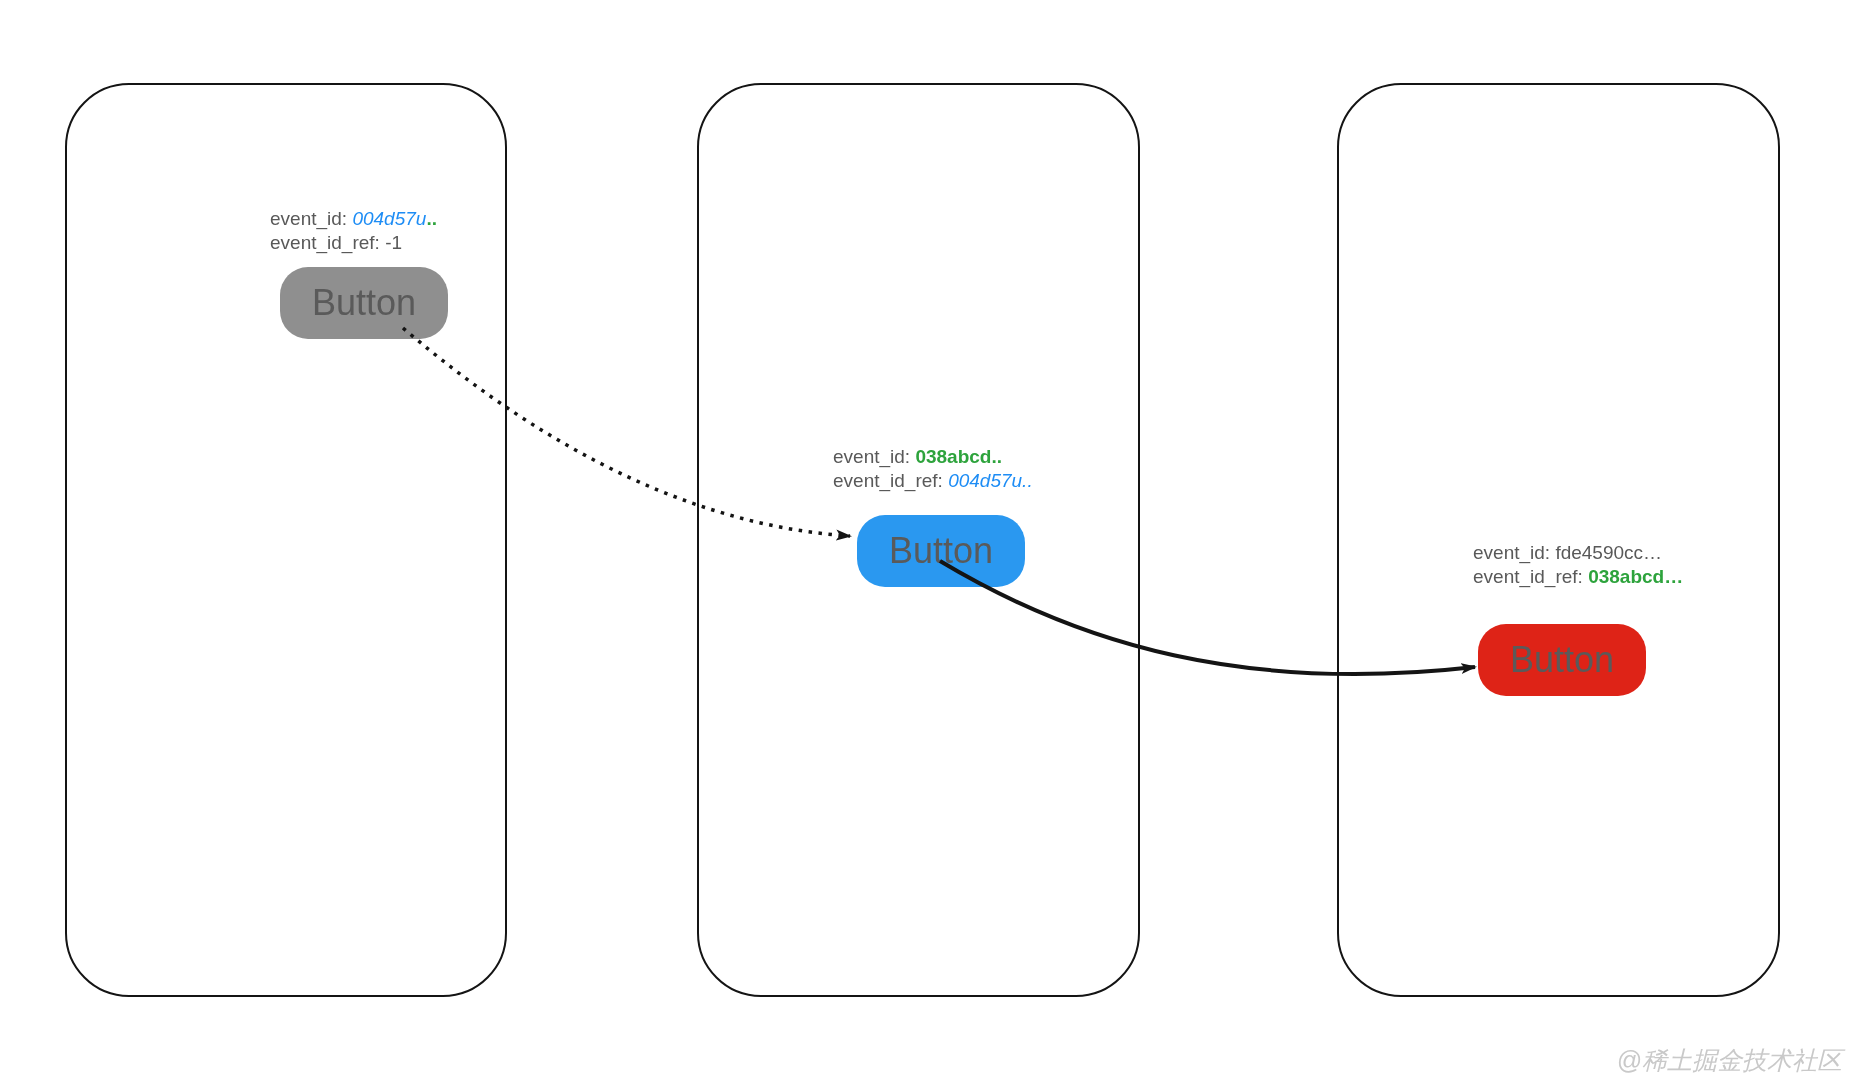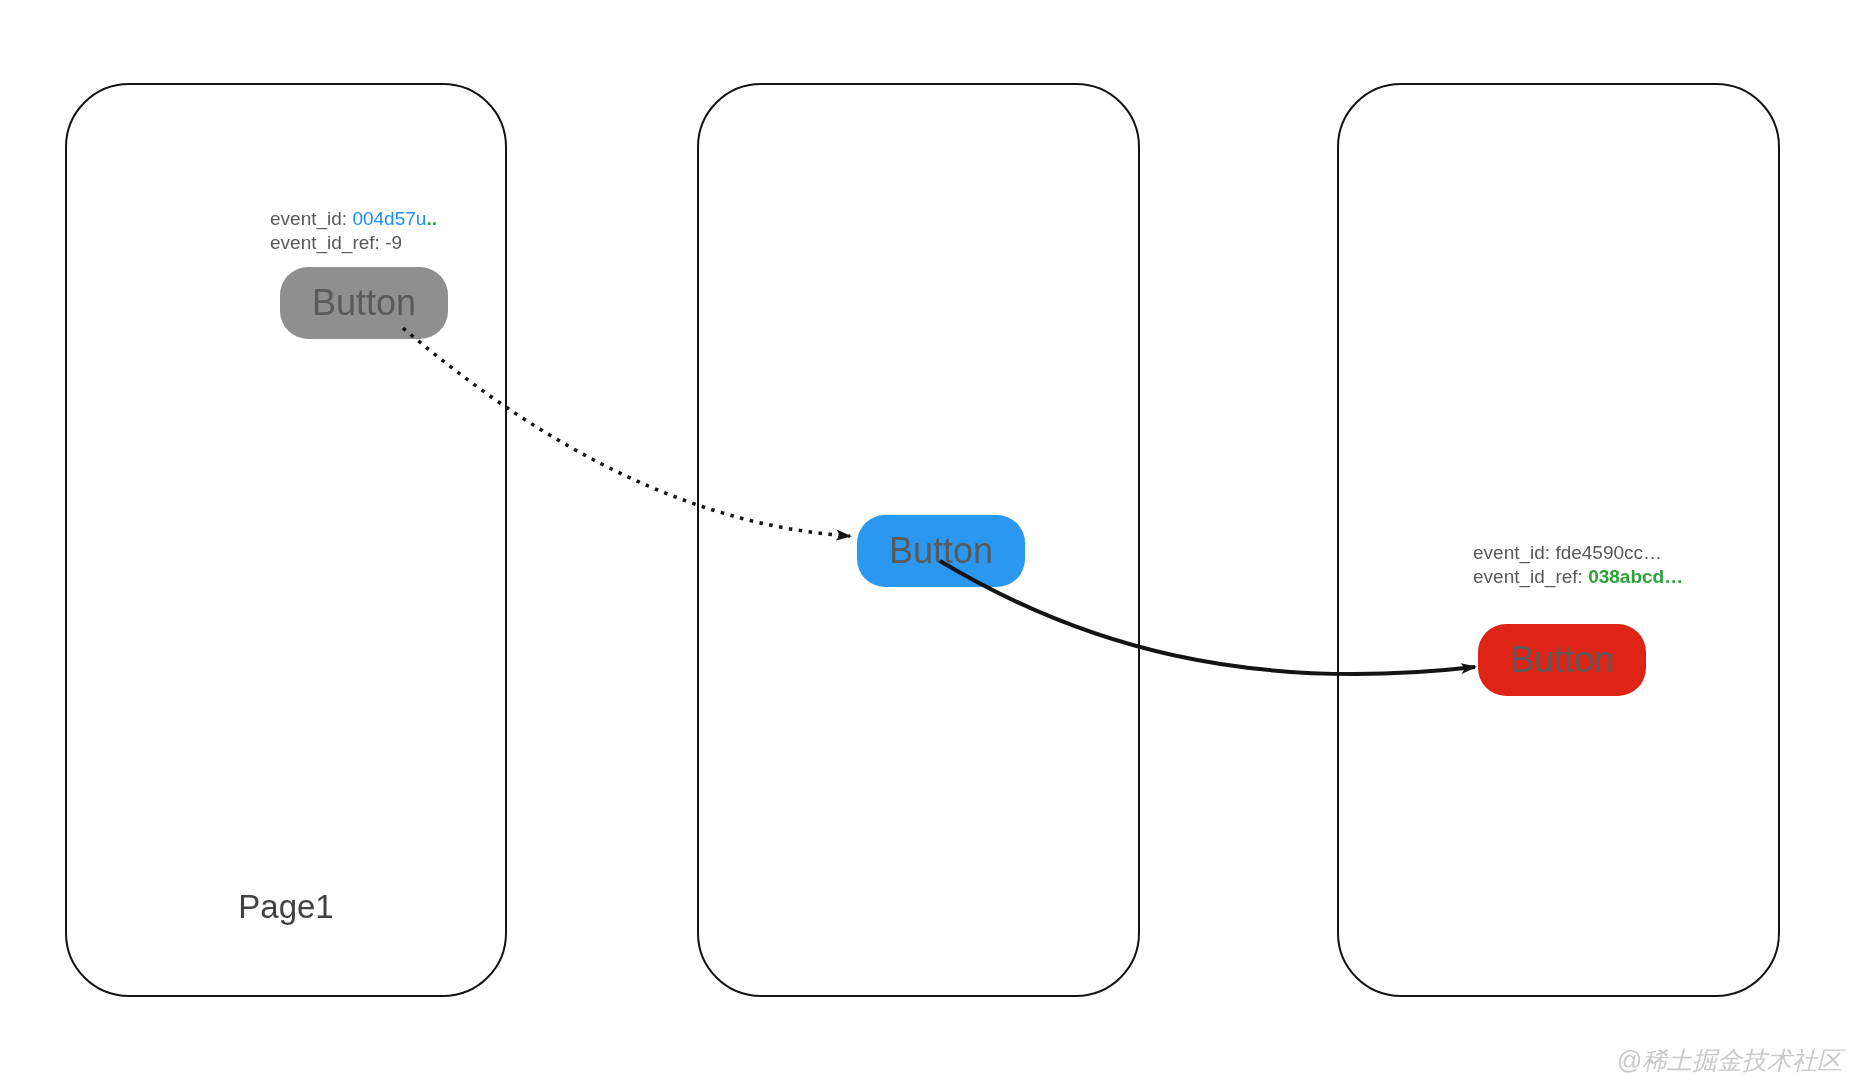--- a/index.html
+++ b/index.html
@@ -16,21 +16,21 @@
          border-radius:64px;box-sizing:border-box;background:transparent;z-index:1;}
   .frame.f1{left:65px;}
   .frame.f2{left:697px;width:443px;}
   .frame.f3{left:1337px;width:443px;}
 
   .annotation{position:absolute;font-size:19px;line-height:24px;white-space:nowrap;z-index:2;}
   .f1 .annotation{left:203px;top:122px;}
   .f2 .annotation{left:134px;top:360px;}
   .f3 .annotation{left:134px;top:456px;}
   .annotation .seg[data-style~="gray"]{color:var(--label-gray);}
-  .annotation .seg[data-style~="blue"]{color:var(--value-blue);}
+  .annotation .seg[data-style~="blue"]{color:var(--value-blue);font-style:italic;}
   .annotation .seg[data-style~="green"]{color:var(--value-green);}
   .annotation .seg[data-style~="bold"]{font-weight:bold;}
 
   .btn{position:absolute;width:168px;height:72px;border-radius:28px;display:flex;align-items:center;
        justify-content:center;font-size:36px;color:var(--button-text);z-index:4;cursor:pointer;}
   .btn[data-color="gray"]{background:var(--button-gray);}
   .btn[data-color="blue"]{background:var(--button-blue);}
   .btn[data-color="red"]{background:var(--button-red);}
   .f1 .btn{left:213px;top:182px;}
   .f2 .btn{left:158px;top:430px;}
@@ -51,28 +51,35 @@
 <body>
 
 <div class="canvas">
 
   <div class="frame f1">
     <div class="annotation">
       <div>
         <span class="seg" data-style="gray">event_id: </span><span class="seg" data-style="blue">004d57u</span><span class="seg" data-style="green bold">..</span>
       </div>
       <div>
-        <span class="seg" data-style="gray">event_id_ref: -9</span>
+        <span class="seg" data-style="gray">event_id_ref: -1</span>
       </div>
     </div>
     <div class="btn" data-color="gray">Button</div>
-    <div class="page-label">Page1</div>
   </div>
 
   <div class="frame f2">
+    <div class="annotation">
+      <div>
+        <span class="seg" data-style="gray">event_id: </span><span class="seg" data-style="green bold">038abcd..</span>
+      </div>
+      <div>
+        <span class="seg" data-style="gray">event_id_ref: </span><span class="seg" data-style="blue">004d57u..</span>
+      </div>
+    </div>
     <div class="btn" data-color="blue">Button</div>
   </div>
 
   <div class="frame f3">
     <div class="annotation">
       <div>
         <span class="seg" data-style="gray">event_id: fde4590cc…</span>
       </div>
       <div>
         <span class="seg" data-style="gray">event_id_ref: </span><span class="seg" data-style="green bold">038abcd…</span>

